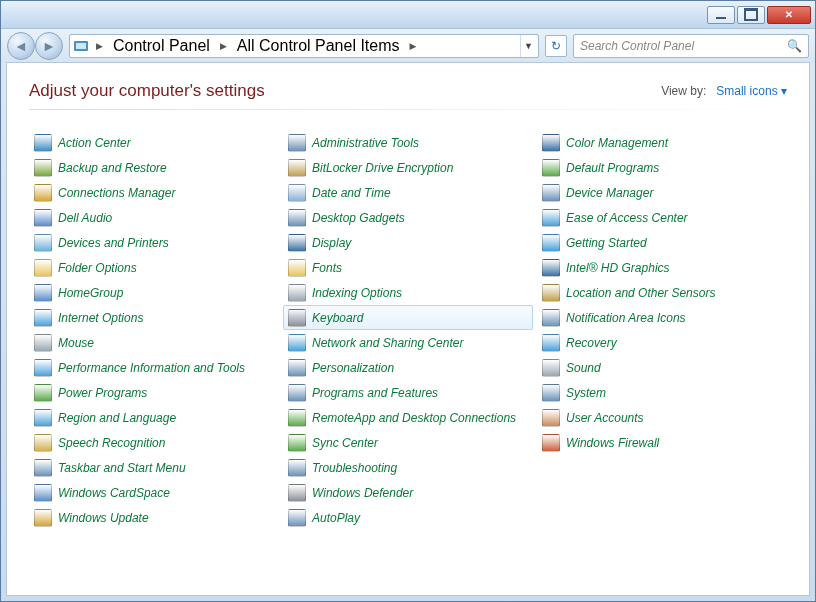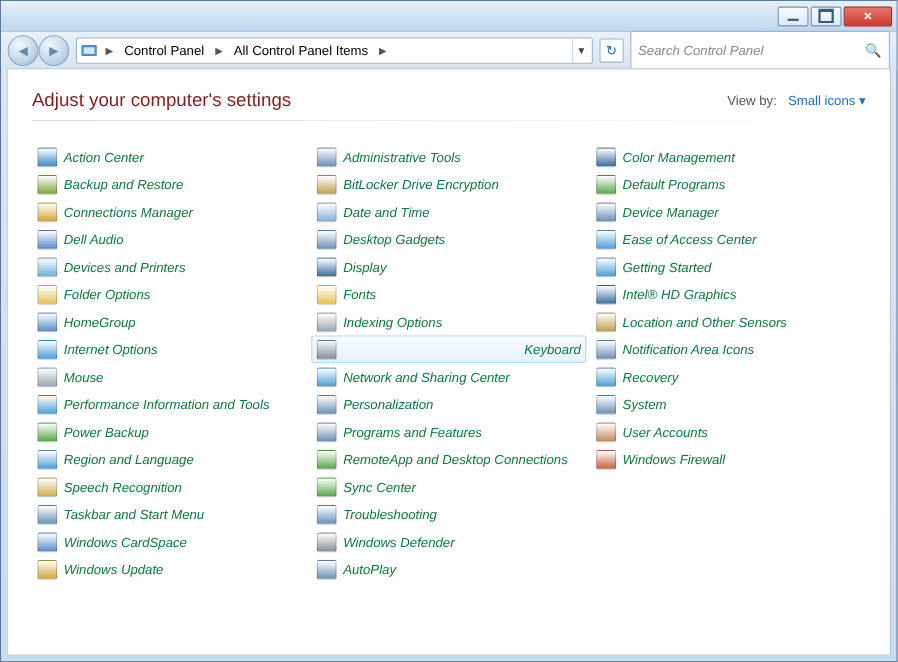--- a/index.html
+++ b/index.html
@@ -65,35 +65,35 @@
     gap:2px;
   }
   .addr-icon {
     width:18px; height:18px;
     display:flex; align-items:center; justify-content:center;
     font-size:12px;
   }
   .crumb {
     display:flex; align-items:center;
     color:#000; padding:0 4px;
-    font-size:12px; white-space:nowrap;
+    font-size:16px; white-space:nowrap;
   }
   .chev { color:#555; font-size:9px; padding:0 4px; }
   .addr-drop {
     width:16px; color:#444; font-size:9px;
     display:flex;align-items:center;justify-content:center;
     border-left:1px solid #d0dceb; height:100%;
   }
   .refresh {
     width:22px; height:22px; border:1px solid #9eb6ce; border-radius:2px;
     background:#fff; display:flex;align-items:center;justify-content:center;
     color:#2a6db3; font-size:12px;
   }
   .search {
-    width:236px; height:36px;
+    width:236px; height:24px;
     background:#fff; border:1px solid #9eb6ce; border-radius:2px;
     display:flex;align-items:center;padding:0 6px;gap:6px;
     color:#888; font-style:italic;
   }
   .search .mag { margin-left:auto; color:#2a6db3; font-style:normal;}
   .content {
     position:absolute;
     top:62px; left:6px; right:6px; bottom:6px;
     background:#fff;
     border:1px solid #b6c7da;
@@ -124,21 +124,20 @@
     display:flex; align-items:center;
     padding:2px 4px;
     border:1px solid transparent;
     border-radius:2px;
     gap:6px;
     cursor:pointer;
   }
   .item.hovered {
     background:linear-gradient(to bottom,#f7fbff,#e6f2fc);
     border:1px solid #b4d6f3;
-    justify-content:space-between;
   }
   .item .ic {
     width:18px; height:18px; flex-shrink:0;
     border-radius:2px;
     display:flex;align-items:center;justify-content:center;
     font-size:11px; color:#fff;
   }
   .item .lbl {
     color:#0b7a3b; font-size:12px;font-style:italic;
   }
@@ -230,21 +229,21 @@
       <div class="item">
         <span class="ic" style="background: linear-gradient(rgba(255, 255, 255, 0.125), rgb(154, 166, 176)); border: 1px solid rgba(0, 0, 0, 0.2);"></span>
         <span class="lbl">Mouse</span>
       </div>
       <div class="item">
         <span class="ic" style="background: linear-gradient(rgba(255, 255, 255, 0.125), rgb(74, 160, 216)); border: 1px solid rgba(0, 0, 0, 0.2);"></span>
         <span class="lbl">Performance Information and Tools</span>
       </div>
       <div class="item">
         <span class="ic" style="background: linear-gradient(rgba(255, 255, 255, 0.125), rgb(90, 168, 74)); border: 1px solid rgba(0, 0, 0, 0.2);"></span>
-        <span class="lbl">Power Backup</span>
+        <span class="lbl">Power Programs</span>
       </div>
       <div class="item">
         <span class="ic" style="background: linear-gradient(rgba(255, 255, 255, 0.125), rgb(74, 160, 216)); border: 1px solid rgba(0, 0, 0, 0.2);"></span>
         <span class="lbl">Region and Language</span>
       </div>
       <div class="item">
         <span class="ic" style="background: linear-gradient(rgba(255, 255, 255, 0.125), rgb(208, 176, 80)); border: 1px solid rgba(0, 0, 0, 0.2);"></span>
         <span class="lbl">Speech Recognition</span>
       </div>
       <div class="item">
@@ -353,20 +352,24 @@
       </div>
       <div class="item">
         <span class="ic" style="background: linear-gradient(rgba(255, 255, 255, 0.125), rgb(106, 144, 184)); border: 1px solid rgba(0, 0, 0, 0.2);"></span>
         <span class="lbl">Notification Area Icons</span>
       </div>
       <div class="item">
         <span class="ic" style="background: linear-gradient(rgba(255, 255, 255, 0.125), rgb(74, 160, 216)); border: 1px solid rgba(0, 0, 0, 0.2);"></span>
         <span class="lbl">Recovery</span>
       </div>
       <div class="item">
+        <span class="ic" style="background: linear-gradient(rgba(255, 255, 255, 0.125), rgb(154, 166, 176)); border: 1px solid rgba(0, 0, 0, 0.2);"></span>
+        <span class="lbl">Sound</span>
+      </div>
+      <div class="item">
         <span class="ic" style="background: linear-gradient(rgba(255, 255, 255, 0.125), rgb(106, 144, 184)); border: 1px solid rgba(0, 0, 0, 0.2);"></span>
         <span class="lbl">System</span>
       </div>
       <div class="item">
         <span class="ic" style="background: linear-gradient(rgba(255, 255, 255, 0.125), rgb(200, 138, 90)); border: 1px solid rgba(0, 0, 0, 0.2);"></span>
         <span class="lbl">User Accounts</span>
       </div>
       <div class="item">
         <span class="ic" style="background: linear-gradient(rgba(255, 255, 255, 0.125), rgb(200, 96, 58)); border: 1px solid rgba(0, 0, 0, 0.2);"></span>
         <span class="lbl">Windows Firewall</span>

